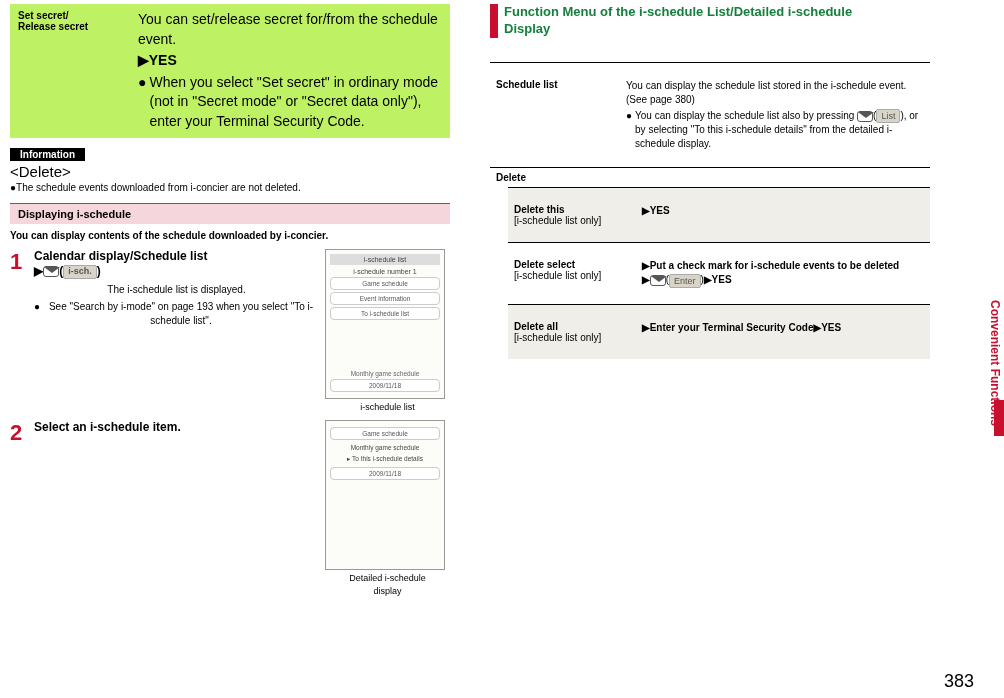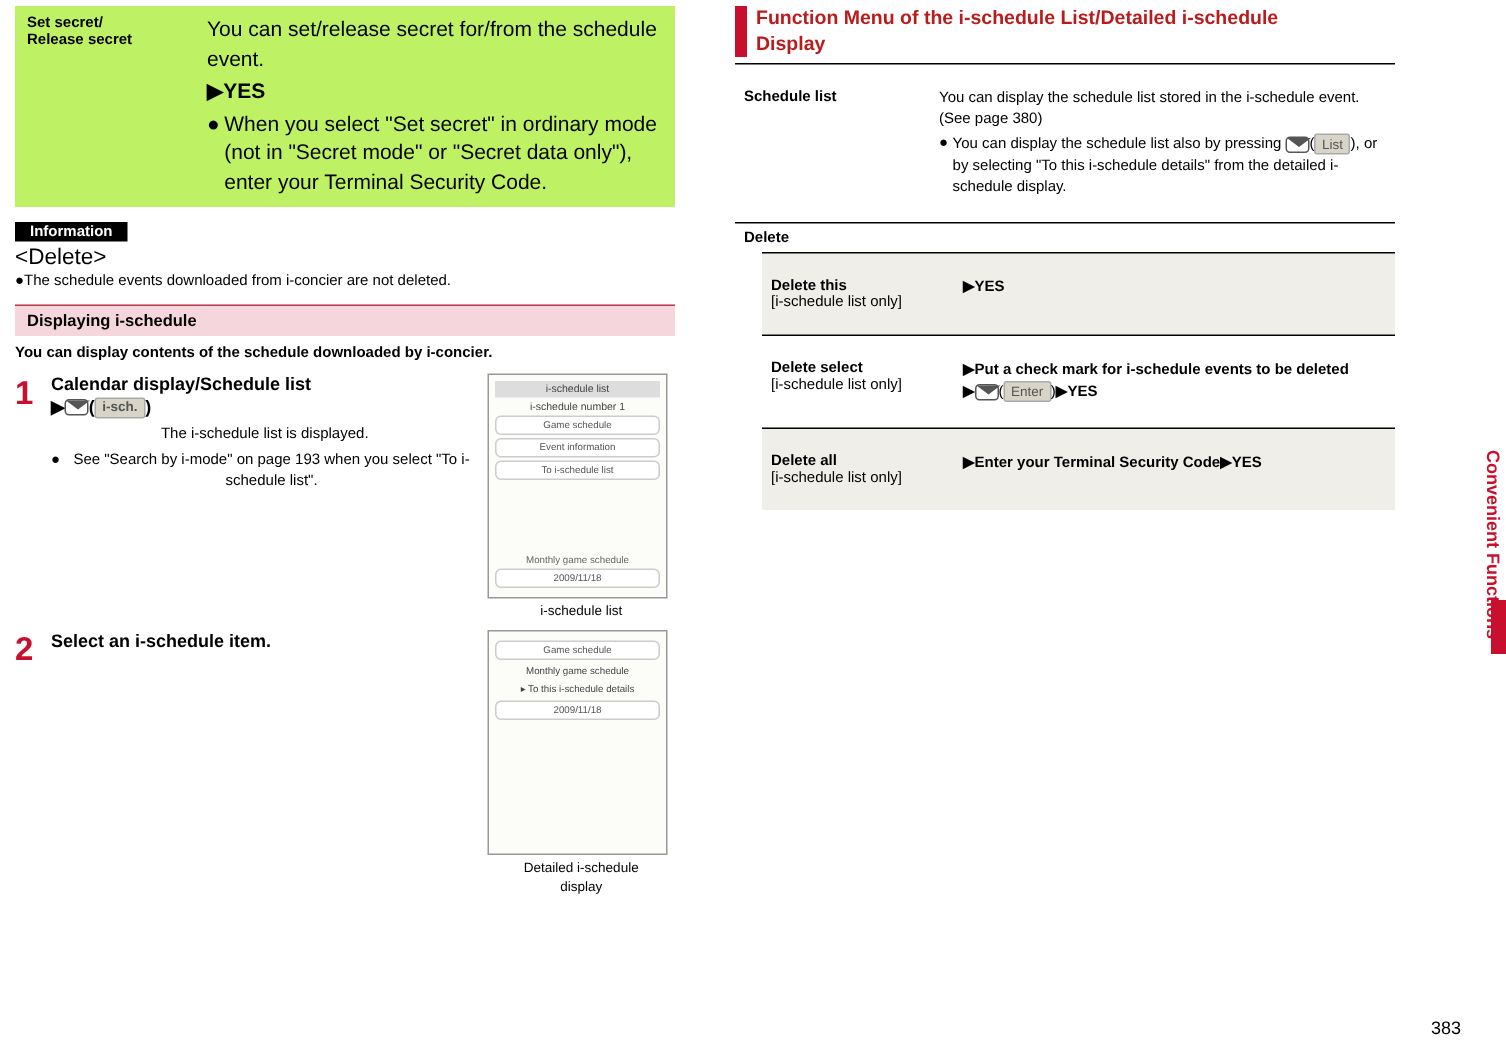--- a/index.html
+++ b/index.html
@@ -165,26 +165,26 @@
       right: 4px;
       font-size: 6.5px;
       color: #666;
     }
     .img-caption {
       font-size: 9px;
       margin-top: 3px;
       text-align: center;
     }
     .func-heading {
-      color: #b91c1c;
+      color: #15803d;
       font-weight: bold;
       font-size: 13px;
       border-left: 8px solid #c8102e;
       padding-left: 6px;
-      margin-bottom: 4px;
+      margin-bottom: 24px;
       line-height: 1.3;
     }
     .fn-row {
       display: flex;
       padding: 16px 6px;
       font-size: 10px;
       border-top: 1px solid #000;
     }
     .fn-label {
       width: 130px;
@@ -225,21 +225,21 @@
       right: 0;
       top: 400px;
       width: 10px;
       height: 36px;
       background: #c8102e;
     }
     .page-num {
       position: absolute;
       right: 30px;
       bottom: 6px;
-      font-size: 12px;
+      font-size: 18px;
     }
   </style>
 </head>
 <body>
 
 <div class="page">
   <div class="col col-left">
 
     <div class="shaded">
       <div class="row-label">

